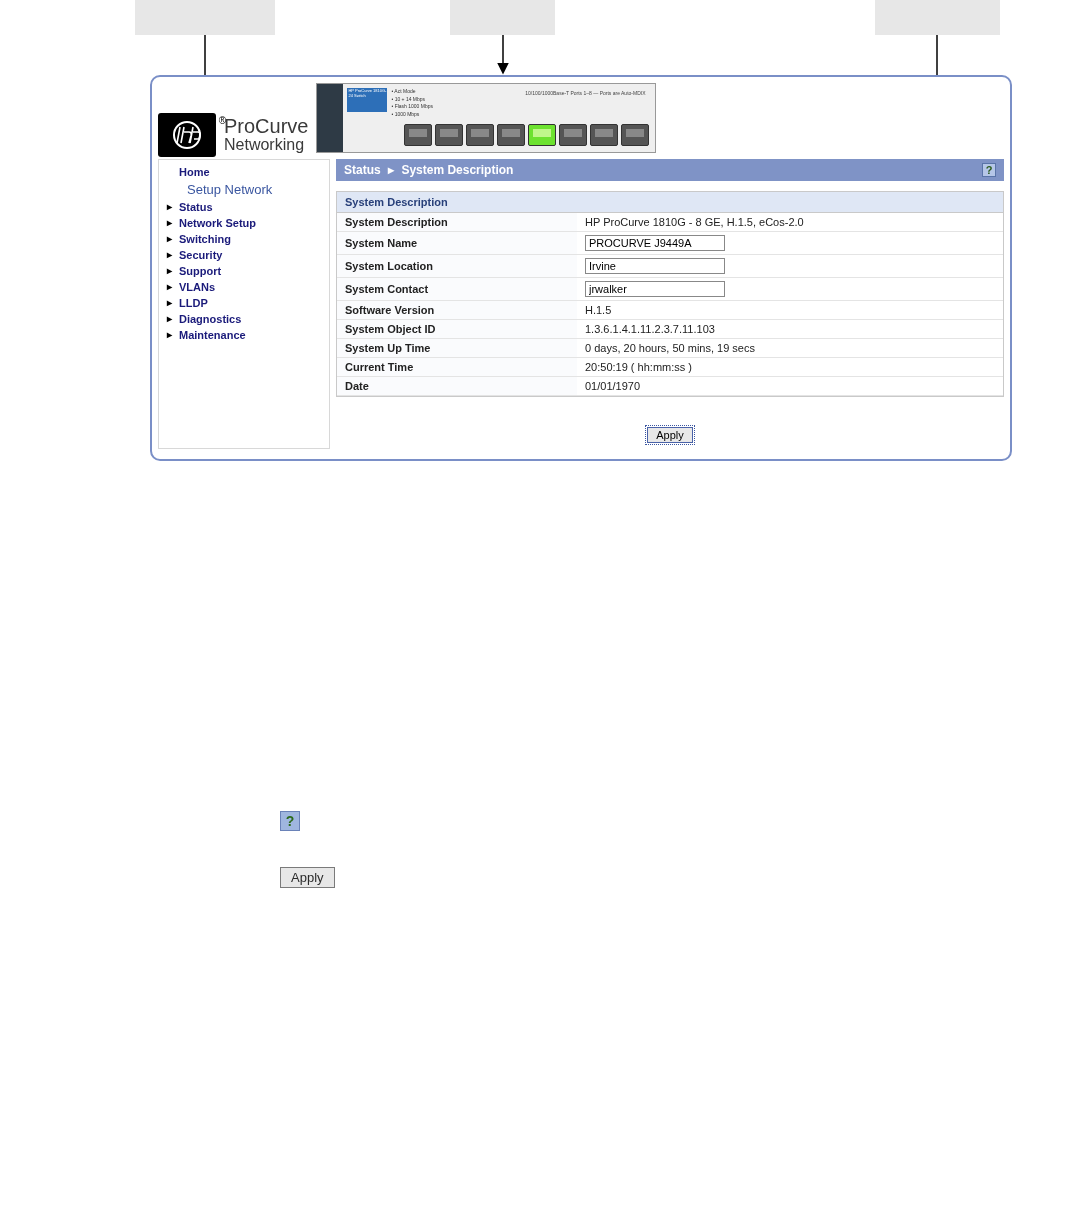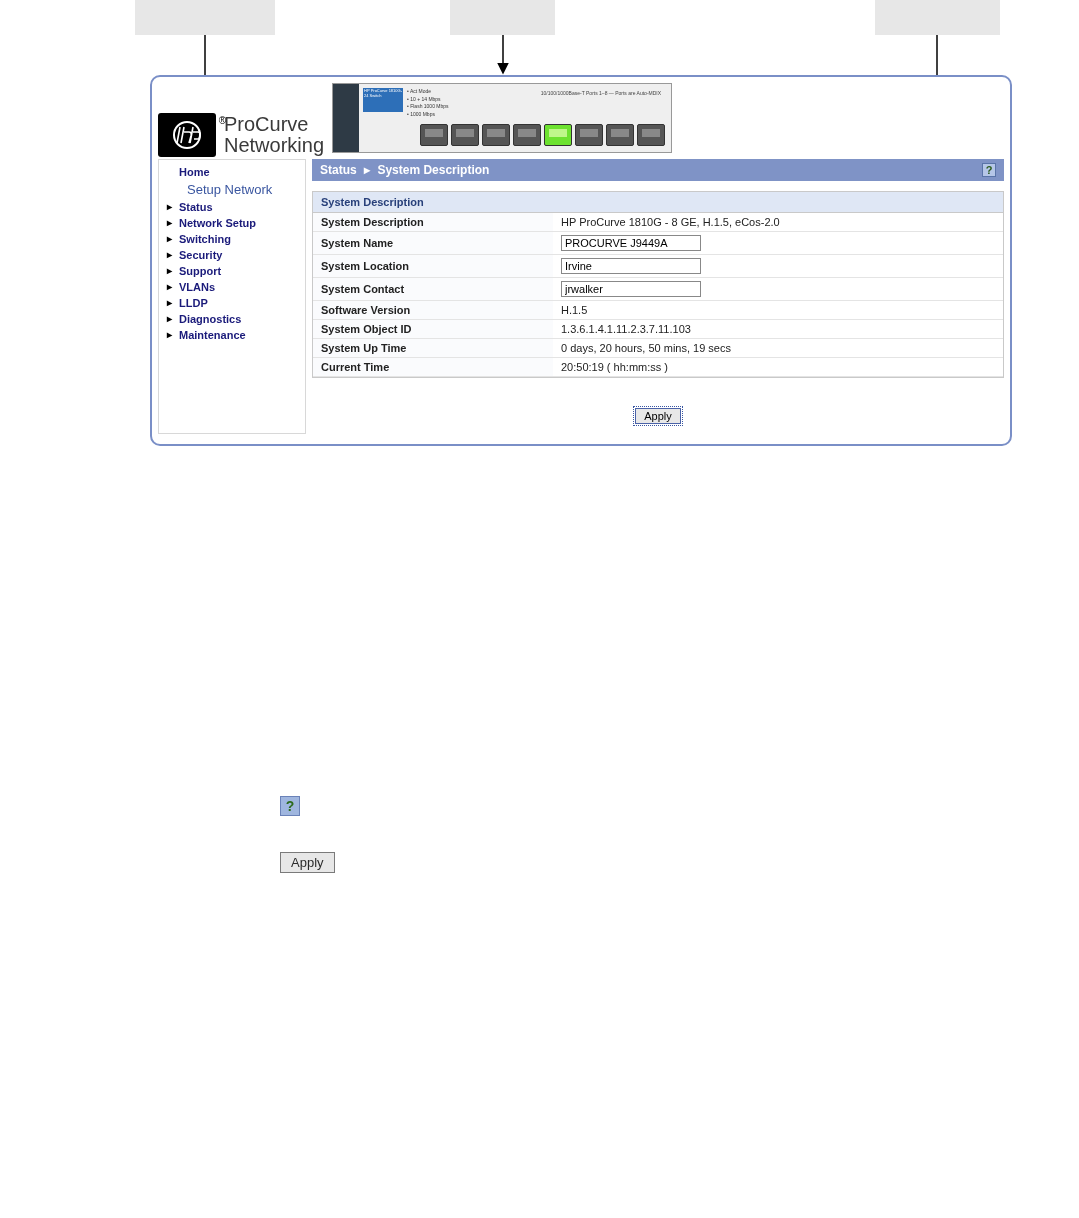--- a/index.html
+++ b/index.html
@@ -65,21 +65,21 @@
     right: -10px;
     color: #000;
     font-size: 10px;
     font-weight: normal;
   }
   .brand-text {
     color: #3a3a3a;
     line-height: 1.05;
   }
   .brand-text .p1 { font-size: 20px; }
-  .brand-text .p2 { font-size: 20px; }
+  .brand-text .p2 { font-size: 16px; }
   .device-graphic {
     border: 1px solid #999;
     background: #efefef;
     width: 340px;
     height: 70px;
     position: relative;
     overflow: hidden;
   }
   .device-left {
     position: absolute;
@@ -147,21 +147,21 @@
     color: #000;
     text-decoration: underline;
     cursor: pointer;
   }
   .content-row {
     display: flex;
     gap: 6px;
     margin-top: 2px;
   }
   .nav {
-    width: 148px;
+    width: 172px;
     border: 1px solid #d8d8d8;
     background: #fff;
     padding: 4px 0 90px 0;
   }
   .nav-item {
     padding: 2px 6px 2px 20px;
     color: #1a1a7a;
     font-weight: bold;
     font-size: 11px;
     position: relative;
@@ -405,20 +405,24 @@
             <td class="value">1.3.6.1.4.1.11.2.3.7.11.103</td>
           </tr>
           <tr>
             <td class="label">System Up Time</td>
             <td class="value">0 days, 20 hours, 50 mins, 19 secs</td>
           </tr>
           <tr>
             <td class="label">Current Time</td>
             <td class="value">20:50:19  ( hh:mm:ss )</td>
           </tr>
+          <tr>
+            <td class="label">Date</td>
+            <td class="value">01/01/1970</td>
+          </tr>
         </tbody>
           </table>
       </div>
 
       <div class="apply-row">
         <button class="apply-btn">Apply</button>
       </div>
     </div>
 
   </div>

